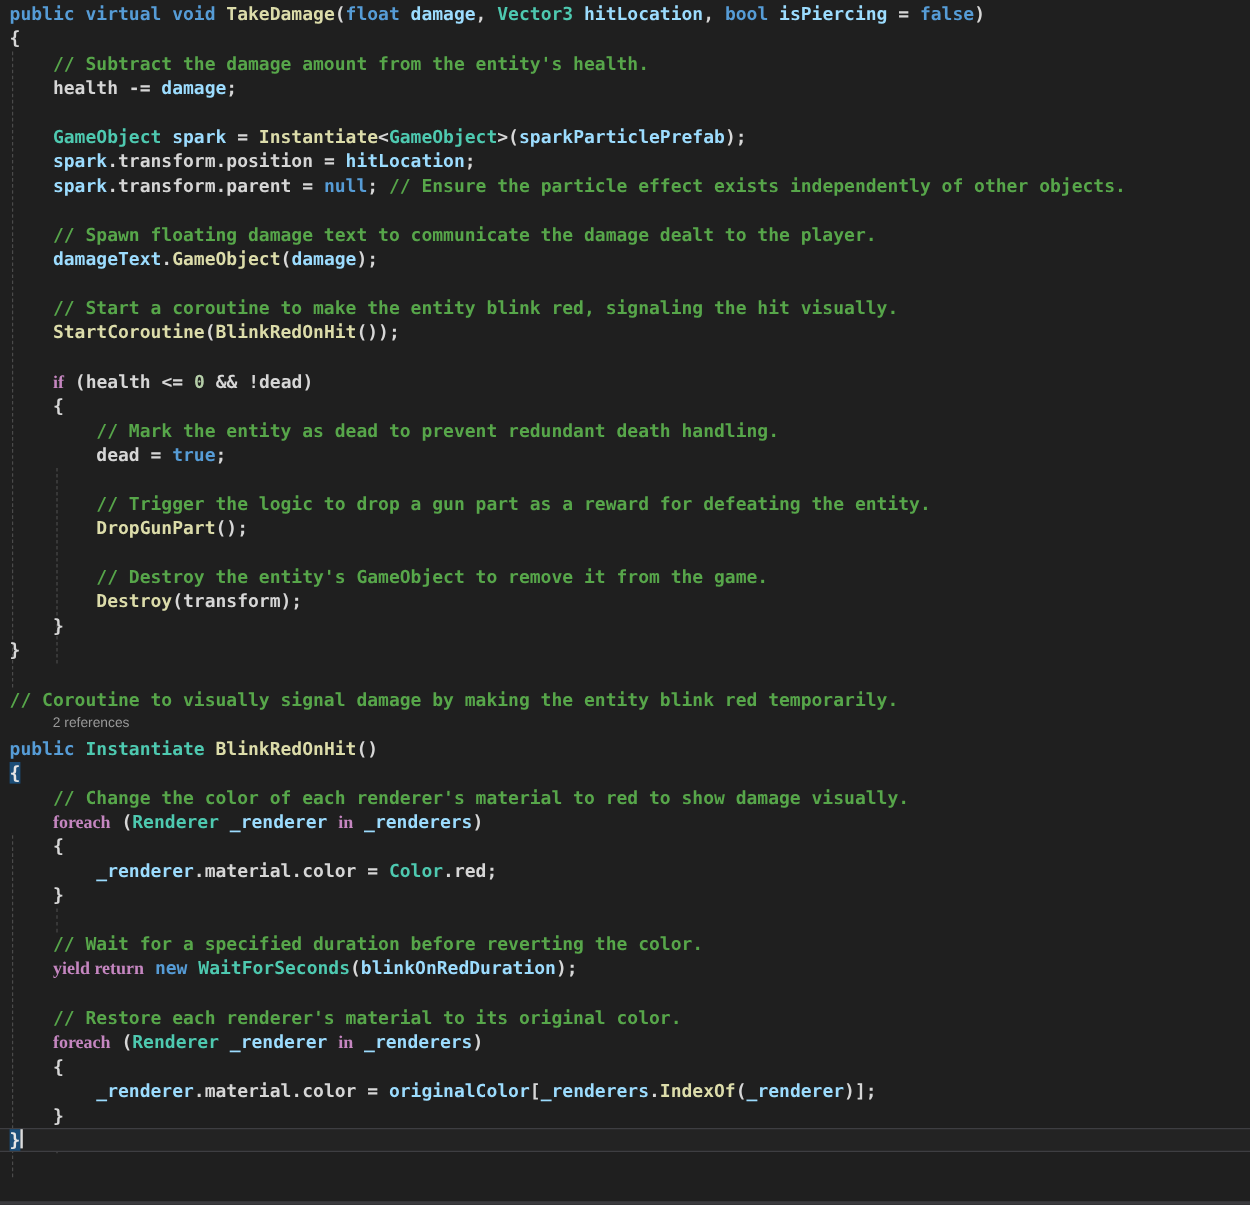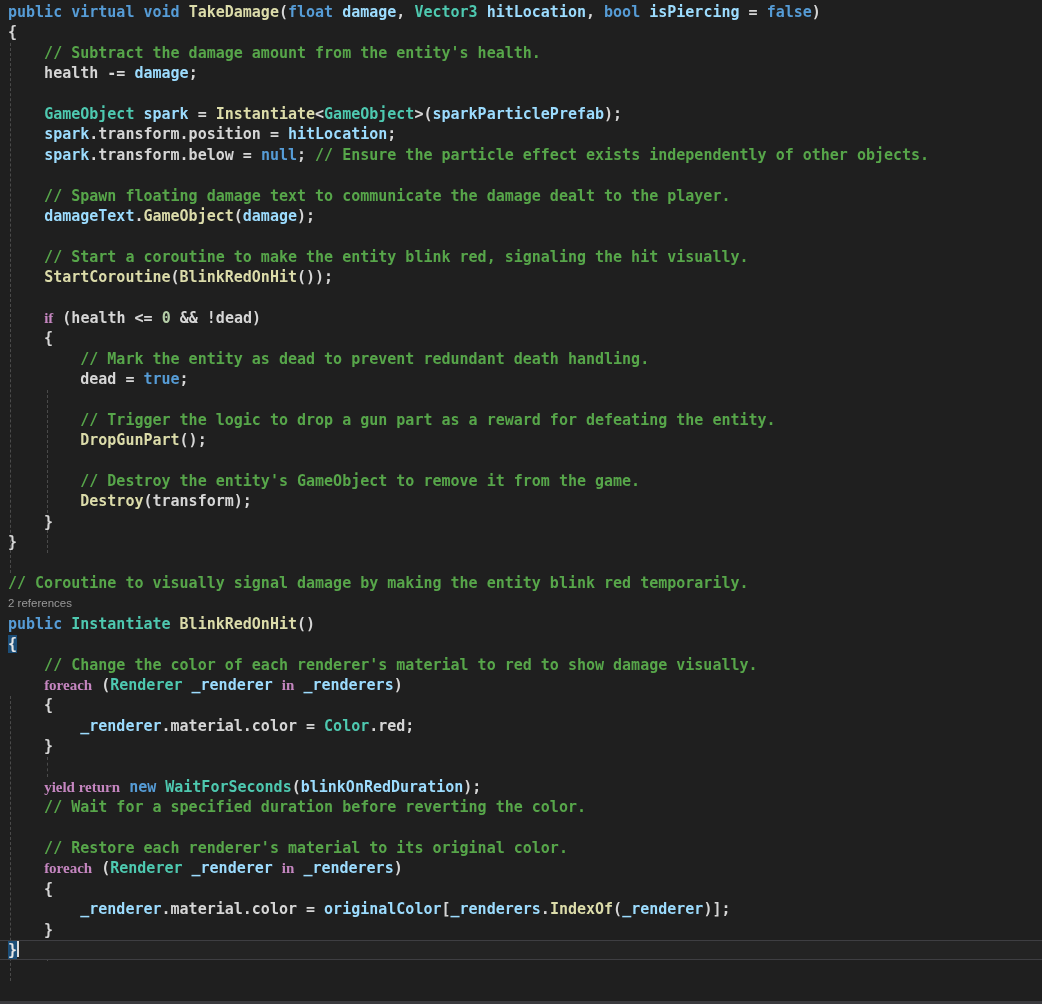--- a/index.html
+++ b/index.html
@@ -24,21 +24,21 @@
   .tok-type{color:var(--type);}
   .tok-fn{color:var(--fn);}
   .tok-var{color:var(--var);}
   .tok-pl{color:var(--pl);}
   .tok-num{color:var(--num);}
   .tok-cm{color:var(--cm);}
   .tok-bhl{background:var(--brace_highlight_bg);color:#E6E6E6;}
   .lens-line{
     font-family:"Liberation Sans","DejaVu Sans",sans-serif;
     font-size:11.5px;font-weight:400;color:var(--lens);
-    line-height:20.4px;height:20.4px;
+    line-height:20.4px;height:20.4px;margin-left:36px;
   }
   .current-line{
     position:relative;margin-left:-8px;padding-left:8px;width:1042px;box-sizing:border-box;
     background:#232323;
     box-shadow:inset 0 1px 0 var(--current_line_border), inset 0 -1px 0 var(--current_line_border);
   }
   .caret{
     display:inline-block;width:2px;height:16px;background:var(--caret);
     vertical-align:middle;margin-top:-3px;
   }
@@ -61,21 +61,21 @@
   <div class="guide" style="left:47px;top:940.4px;height:20.4px;"></div>
 
   <div id="code">
       <div class="line"><span class="tok-kw">public virtual void </span><span class="tok-fn">TakeDamage</span><span class="tok-pl">(</span><span class="tok-kw">float</span><span class="tok-pl"> </span><span class="tok-var">damage</span><span class="tok-pl">, </span><span class="tok-type">Vector3</span><span class="tok-pl"> </span><span class="tok-var">hitLocation</span><span class="tok-pl">, </span><span class="tok-kw">bool</span><span class="tok-pl"> </span><span class="tok-var">isPiercing</span><span class="tok-pl"> = </span><span class="tok-kw">false</span><span class="tok-pl">)</span></div>
       <div class="line"><span class="tok-pl">{</span></div>
       <div class="line"><span class="tok-cm">    // Subtract the damage amount from the entity's health.</span></div>
       <div class="line"><span class="tok-pl">    health -= </span><span class="tok-var">damage</span><span class="tok-pl">;</span></div>
       <div class="line"></div>
       <div class="line"><span class="tok-pl">    </span><span class="tok-type">GameObject</span><span class="tok-pl"> </span><span class="tok-var">spark</span><span class="tok-pl"> = </span><span class="tok-fn">Instantiate</span><span class="tok-pl">&lt;</span><span class="tok-type">GameObject</span><span class="tok-pl">&gt;(</span><span class="tok-var">sparkParticlePrefab</span><span class="tok-pl">);</span></div>
       <div class="line"><span class="tok-pl">    </span><span class="tok-var">spark</span><span class="tok-pl">.transform.position = </span><span class="tok-var">hitLocation</span><span class="tok-pl">;</span></div>
-      <div class="line"><span class="tok-pl">    </span><span class="tok-var">spark</span><span class="tok-pl">.transform.below = </span><span class="tok-kw">null</span><span class="tok-pl">; </span><span class="tok-cm">// Ensure the particle effect exists independently of other objects.</span></div>
+      <div class="line"><span class="tok-pl">    </span><span class="tok-var">spark</span><span class="tok-pl">.transform.parent = </span><span class="tok-kw">null</span><span class="tok-pl">; </span><span class="tok-cm">// Ensure the particle effect exists independently of other objects.</span></div>
       <div class="line"></div>
       <div class="line"><span class="tok-cm">    // Spawn floating damage text to communicate the damage dealt to the player.</span></div>
       <div class="line"><span class="tok-pl">    </span><span class="tok-var">damageText</span><span class="tok-pl">.</span><span class="tok-fn">GameObject</span><span class="tok-pl">(</span><span class="tok-var">damage</span><span class="tok-pl">);</span></div>
       <div class="line"></div>
       <div class="line"><span class="tok-cm">    // Start a coroutine to make the entity blink red, signaling the hit visually.</span></div>
       <div class="line"><span class="tok-pl">    </span><span class="tok-fn">StartCoroutine</span><span class="tok-pl">(</span><span class="tok-fn">BlinkRedOnHit</span><span class="tok-pl">());</span></div>
       <div class="line"></div>
       <div class="line"><span class="tok-pl">    </span><span class="tok-ctrl">if</span><span class="tok-pl"> (health &lt;= </span><span class="tok-num">0</span><span class="tok-pl"> &amp;&amp; !dead)</span></div>
       <div class="line"><span class="tok-pl">    {</span></div>
       <div class="line"><span class="tok-cm">        // Mark the entity as dead to prevent redundant death handling.</span></div>
@@ -92,22 +92,22 @@
       <div class="line"><span class="tok-cm">// Coroutine to visually signal damage by making the entity blink red temporarily.</span></div>
       <div class="line lens-line"><span>2 references</span></div>
       <div class="line"><span class="tok-kw">public </span><span class="tok-type">Instantiate</span><span class="tok-pl"> </span><span class="tok-fn">BlinkRedOnHit</span><span class="tok-pl">()</span></div>
       <div class="line"><span class="tok-bhl">{</span></div>
       <div class="line"><span class="tok-cm">    // Change the color of each renderer's material to red to show damage visually.</span></div>
       <div class="line"><span class="tok-pl">    </span><span class="tok-ctrl">foreach</span><span class="tok-pl"> (</span><span class="tok-type">Renderer</span><span class="tok-pl"> </span><span class="tok-var">_renderer</span><span class="tok-pl"> </span><span class="tok-ctrl">in</span><span class="tok-pl"> </span><span class="tok-var">_renderers</span><span class="tok-pl">)</span></div>
       <div class="line"><span class="tok-pl">    {</span></div>
       <div class="line"><span class="tok-pl">        </span><span class="tok-var">_renderer</span><span class="tok-pl">.material.color = </span><span class="tok-type">Color</span><span class="tok-pl">.red;</span></div>
       <div class="line"><span class="tok-pl">    }</span></div>
       <div class="line"></div>
+      <div class="line"><span class="tok-cm">    // Wait for a specified duration before reverting the color.</span></div>
       <div class="line"><span class="tok-pl">    </span><span class="tok-ctrl">yield return</span><span class="tok-pl"> </span><span class="tok-kw">new</span><span class="tok-pl"> </span><span class="tok-type">WaitForSeconds</span><span class="tok-pl">(</span><span class="tok-var">blinkOnRedDuration</span><span class="tok-pl">);</span></div>
-      <div class="line"><span class="tok-cm">    // Wait for a specified duration before reverting the color.</span></div>
       <div class="line"></div>
       <div class="line"><span class="tok-cm">    // Restore each renderer's material to its original color.</span></div>
       <div class="line"><span class="tok-pl">    </span><span class="tok-ctrl">foreach</span><span class="tok-pl"> (</span><span class="tok-type">Renderer</span><span class="tok-pl"> </span><span class="tok-var">_renderer</span><span class="tok-pl"> </span><span class="tok-ctrl">in</span><span class="tok-pl"> </span><span class="tok-var">_renderers</span><span class="tok-pl">)</span></div>
       <div class="line"><span class="tok-pl">    {</span></div>
       <div class="line"><span class="tok-pl">        </span><span class="tok-var">_renderer</span><span class="tok-pl">.material.color = </span><span class="tok-var">originalColor</span><span class="tok-pl">[</span><span class="tok-var">_renderers</span><span class="tok-pl">.</span><span class="tok-fn">IndexOf</span><span class="tok-pl">(</span><span class="tok-var">_renderer</span><span class="tok-pl">)];</span></div>
       <div class="line"><span class="tok-pl">    }</span></div>
       <div class="line current-line"><span class="tok-bhl">}</span><span class="caret"></span></div>
     </div>
 
   <div class="bottom-strip"></div>

